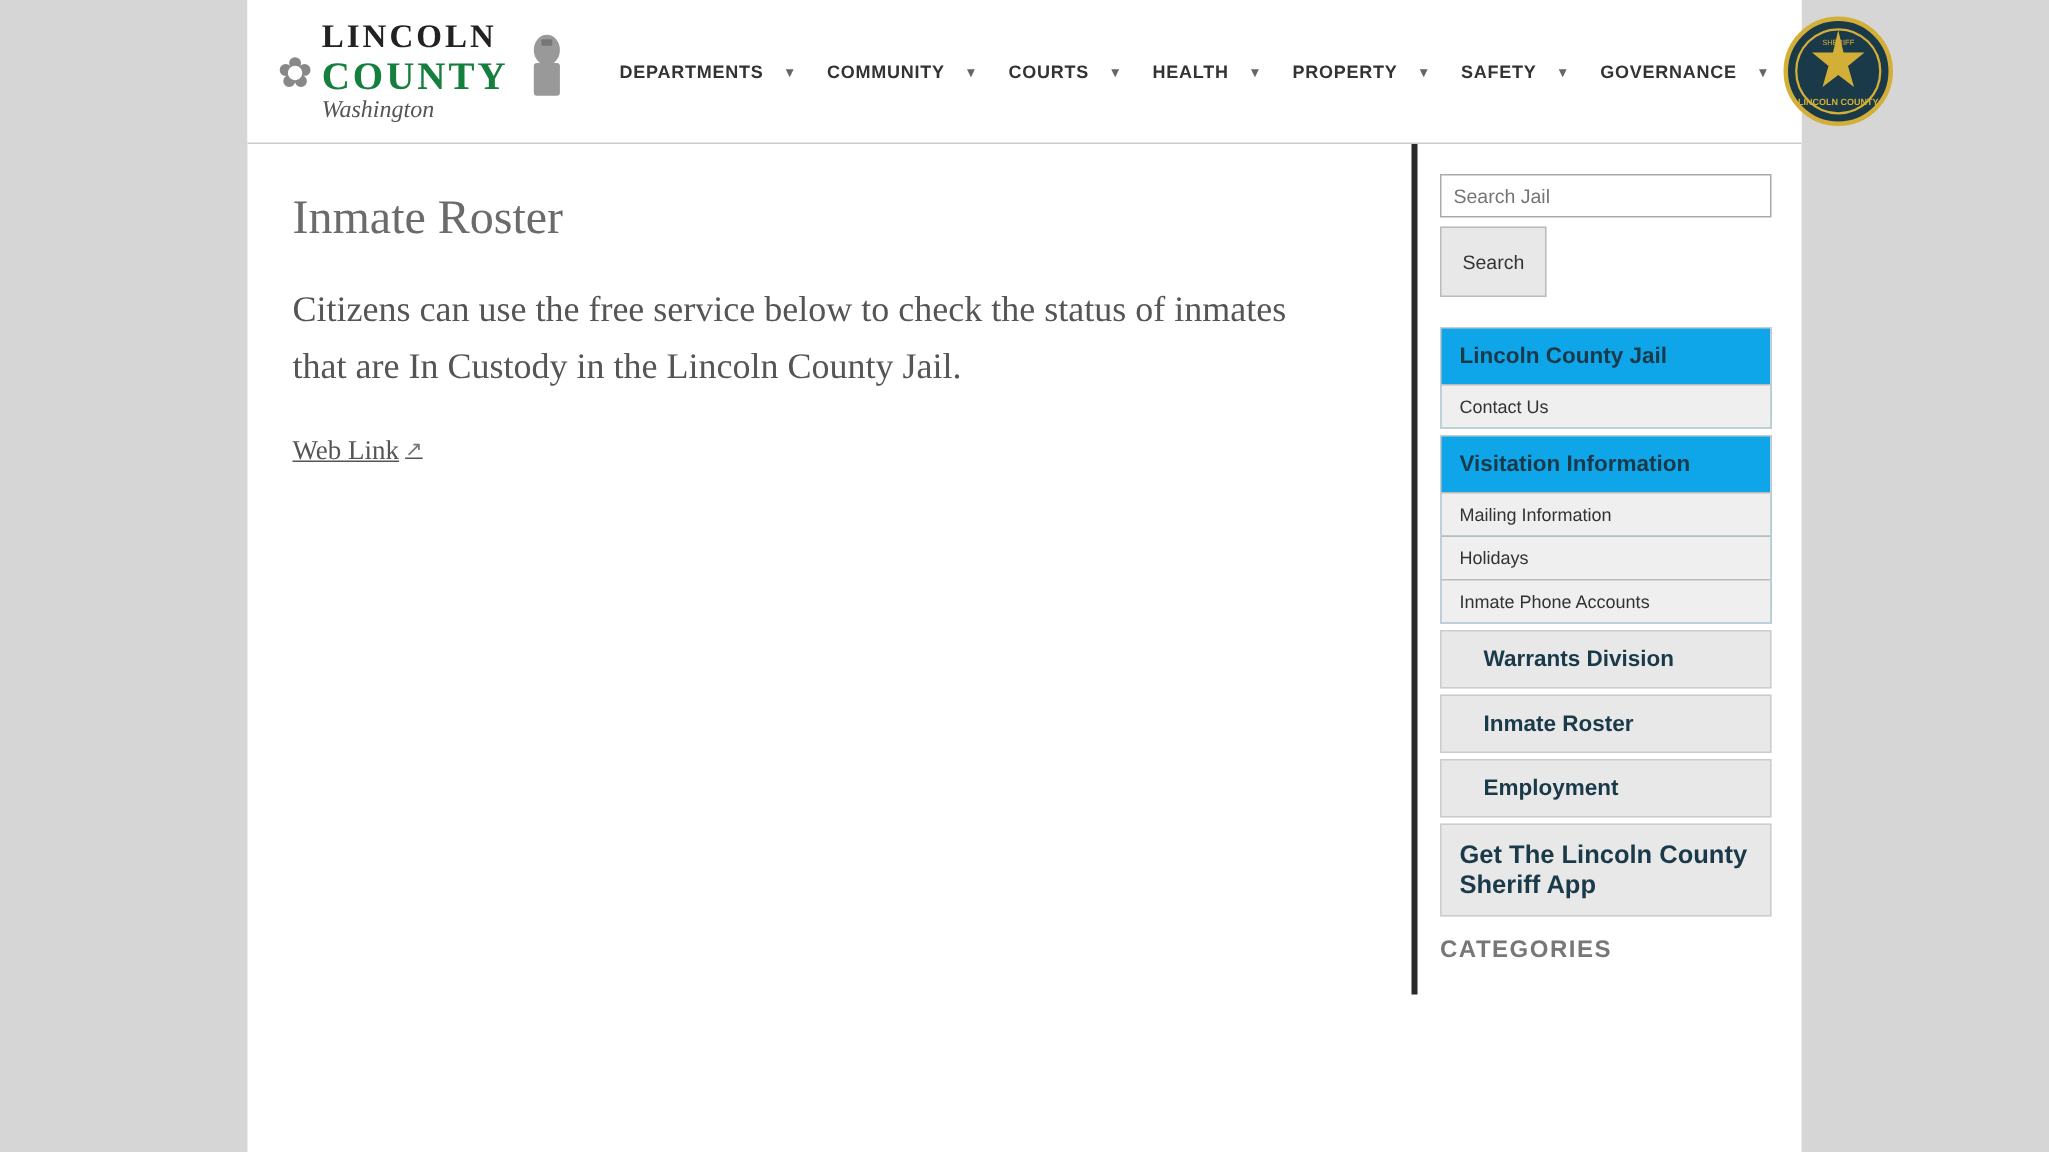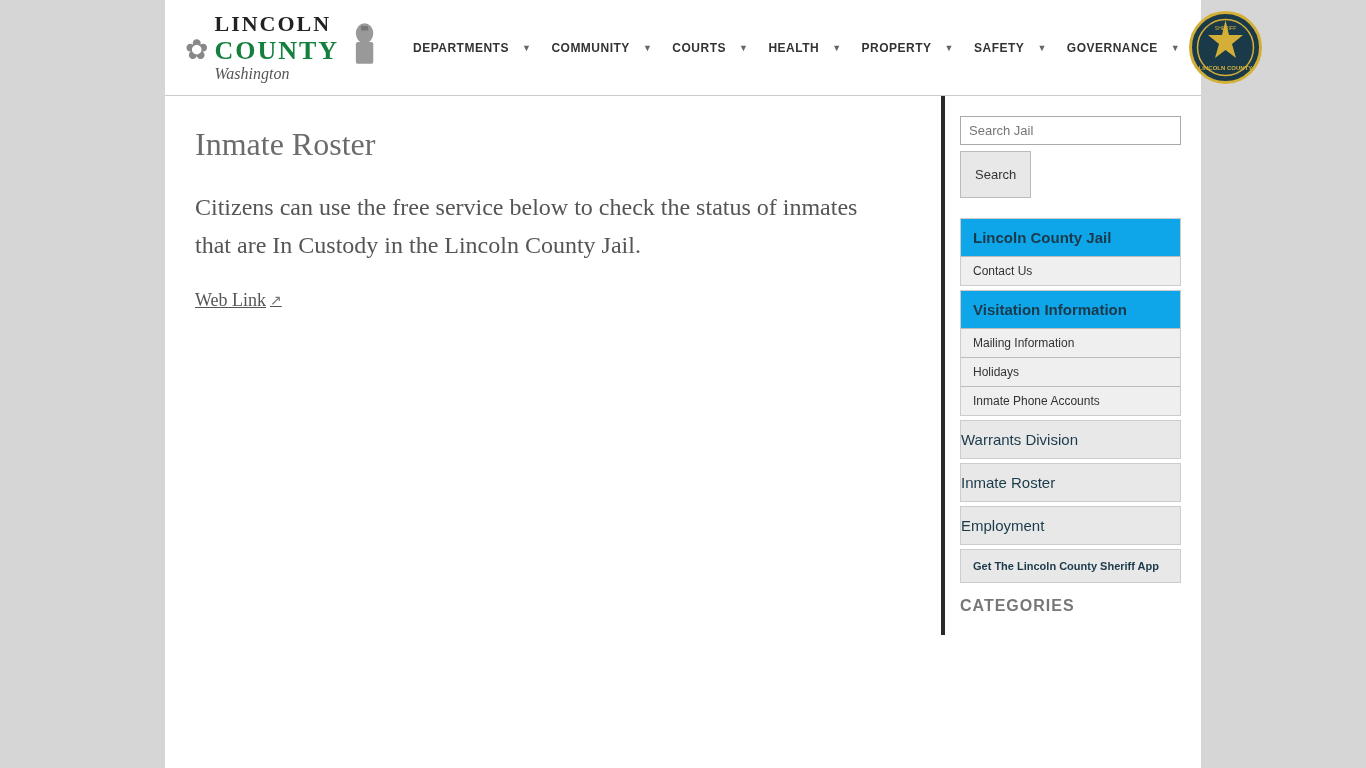--- a/index.html
+++ b/index.html
@@ -184,31 +184,31 @@
       color: #333;
       padding: 7px 12px;
       border-top: 1px solid #bbb;
       cursor: pointer;
       font-family: Arial, sans-serif;
       background: #efefef;
     }
     .sidebar-single {
       display: block;
       font-size: 15px;
-      font-weight: normal;
+      font-weight: bold;
       color: #1a3a4a;
-      padding: 10px 0;
+      padding: 10px 28px;
       background: #e8e8e8;
       border: 1px solid #ccc;
       margin-bottom: 4px;
       cursor: pointer;
       font-family: Arial, sans-serif;
     }
     .sidebar-app {
-      font-size: 11px;
+      font-size: 17px;
       font-weight: bold;
       color: #1a3a4a;
       padding: 10px 12px;
       background: #e8e8e8;
       border: 1px solid #ccc;
       margin-bottom: 4px;
       cursor: pointer;
       font-family: Arial, sans-serif;
       display: block;
     }

